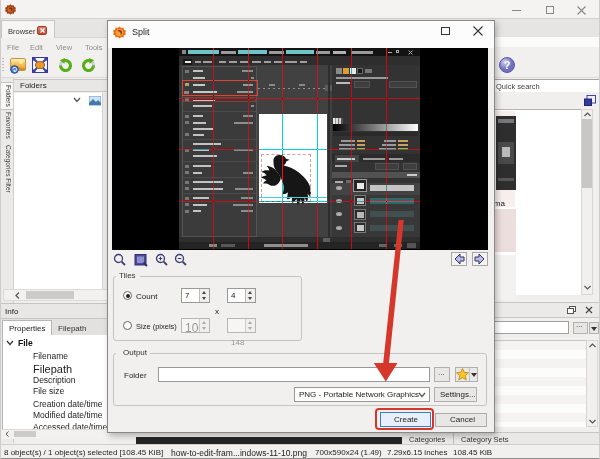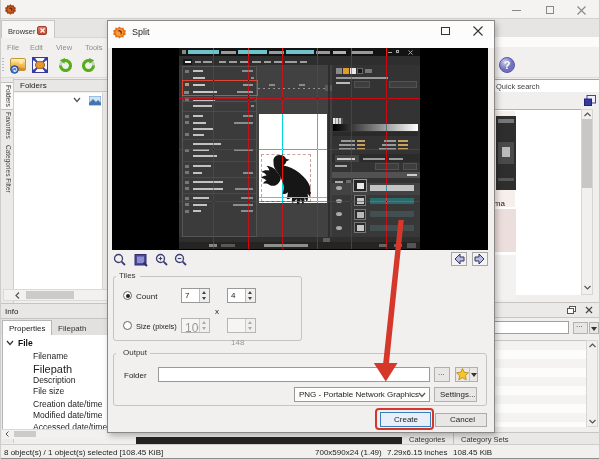--- a/index.html
+++ b/index.html
@@ -187,20 +187,21 @@
 
 <div class="abs" style="left:136px;top:437px;width:266px;height:8px;background:#242424;"></div>
 
 <div class="abs" style="left:402px;top:432px;width:198px;height:13px;background:#eae8e6;border-top:1px solid #c8c6c4;"></div>
 <div class="txt" style="left:409px;top:435px;font-size:7.5px;color:#333;">Categories</div>
 <div class="txt" style="left:461px;top:435px;font-size:7.5px;color:#333;">Category Sets</div>
 <div class="abs" style="left:453px;top:433px;width:1px;height:12px;background:#c0beba;"></div>
 
 <div class="abs" style="left:0;top:444px;width:600px;height:15px;background:#f1f0ee;border-top:1px solid #d0cecb;"></div>
 <div class="txt" style="left:4px;top:448px;font-size:8px;color:#222;">8 object(s) / 1 object(s) selected [108.45 KiB]</div>
+<div class="txt" style="left:171px;top:448px;font-size:8.5px;color:#222;">how-to-edit-fram...indows-11-10.png</div>
 <div class="txt" style="left:315px;top:448px;font-size:8px;color:#222;">700x590x24 (1.49)</div>
 <div class="txt" style="left:387px;top:448px;font-size:8px;color:#222;">7.29x6.15 inches</div>
 <div class="txt" style="left:453px;top:448px;font-size:8px;color:#222;">108.45 KiB</div>
 
 <div class="abs" style="left:107px;top:20px;width:388px;height:413px;background:#f1f0ee;border:1px solid #8a8886;box-shadow:2px 3px 6px rgba(0,0,0,0.25);"></div>
 <div class="abs" style="left:108px;top:21px;width:386px;height:27px;background:#fcfcfc;"></div>
 <svg class="abs" style="left:113px;top:26px;" width="13" height="13" viewBox="0 0 13 13">
  <path d="M6.5 0.5 L8.2 2 L10.4 1.6 L11 3.7 L13 4.5 L12.2 6.5 L13 8.5 L11 9.3 L10.4 11.4 L8.2 11 L6.5 12.5 L4.8 11 L2.6 11.4 L2 9.3 L0 8.5 L0.8 6.5 L0 4.5 L2 3.7 L2.6 1.6 L4.8 2 Z" fill="#e8721c"></path>
  <circle cx="6.5" cy="6.5" r="3.6" fill="#f5a237"></circle>
  <path d="M4.2 5.2 C5.2 3.8 7.4 3.8 8.4 5 C9.4 6.3 9 8.2 7.6 9 C8 7.5 7.6 6.2 6.4 5.6 C5.6 5.2 4.8 5.1 4.2 5.2 Z" fill="#8d2a08"></path>

